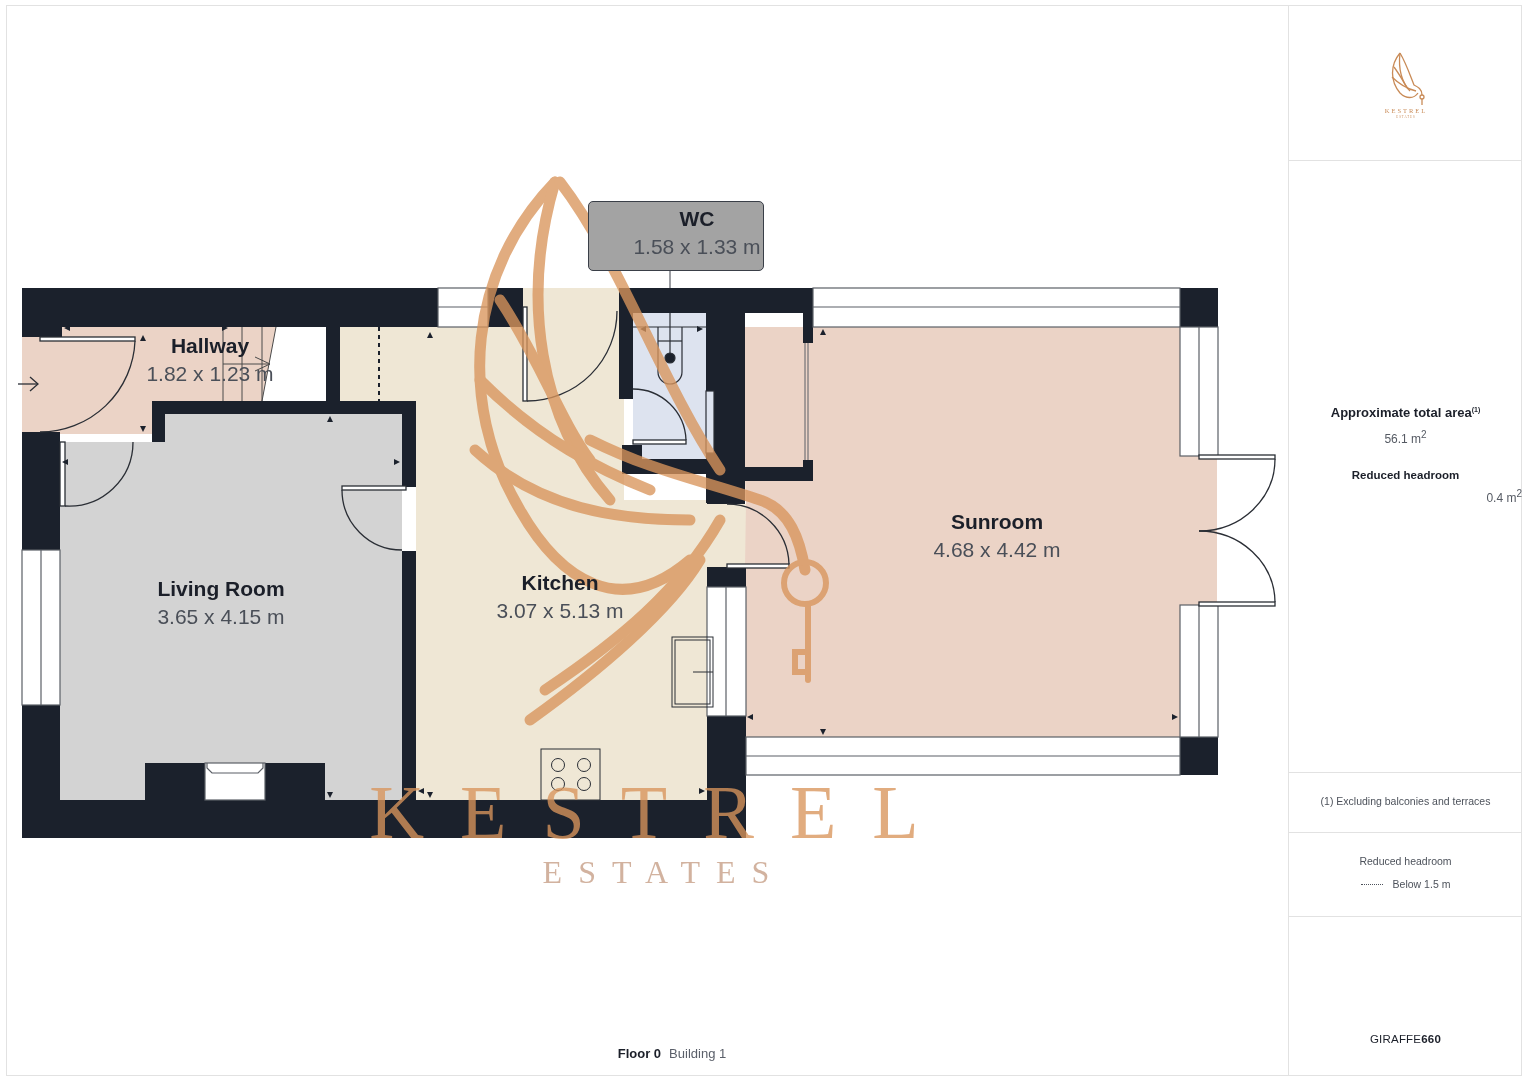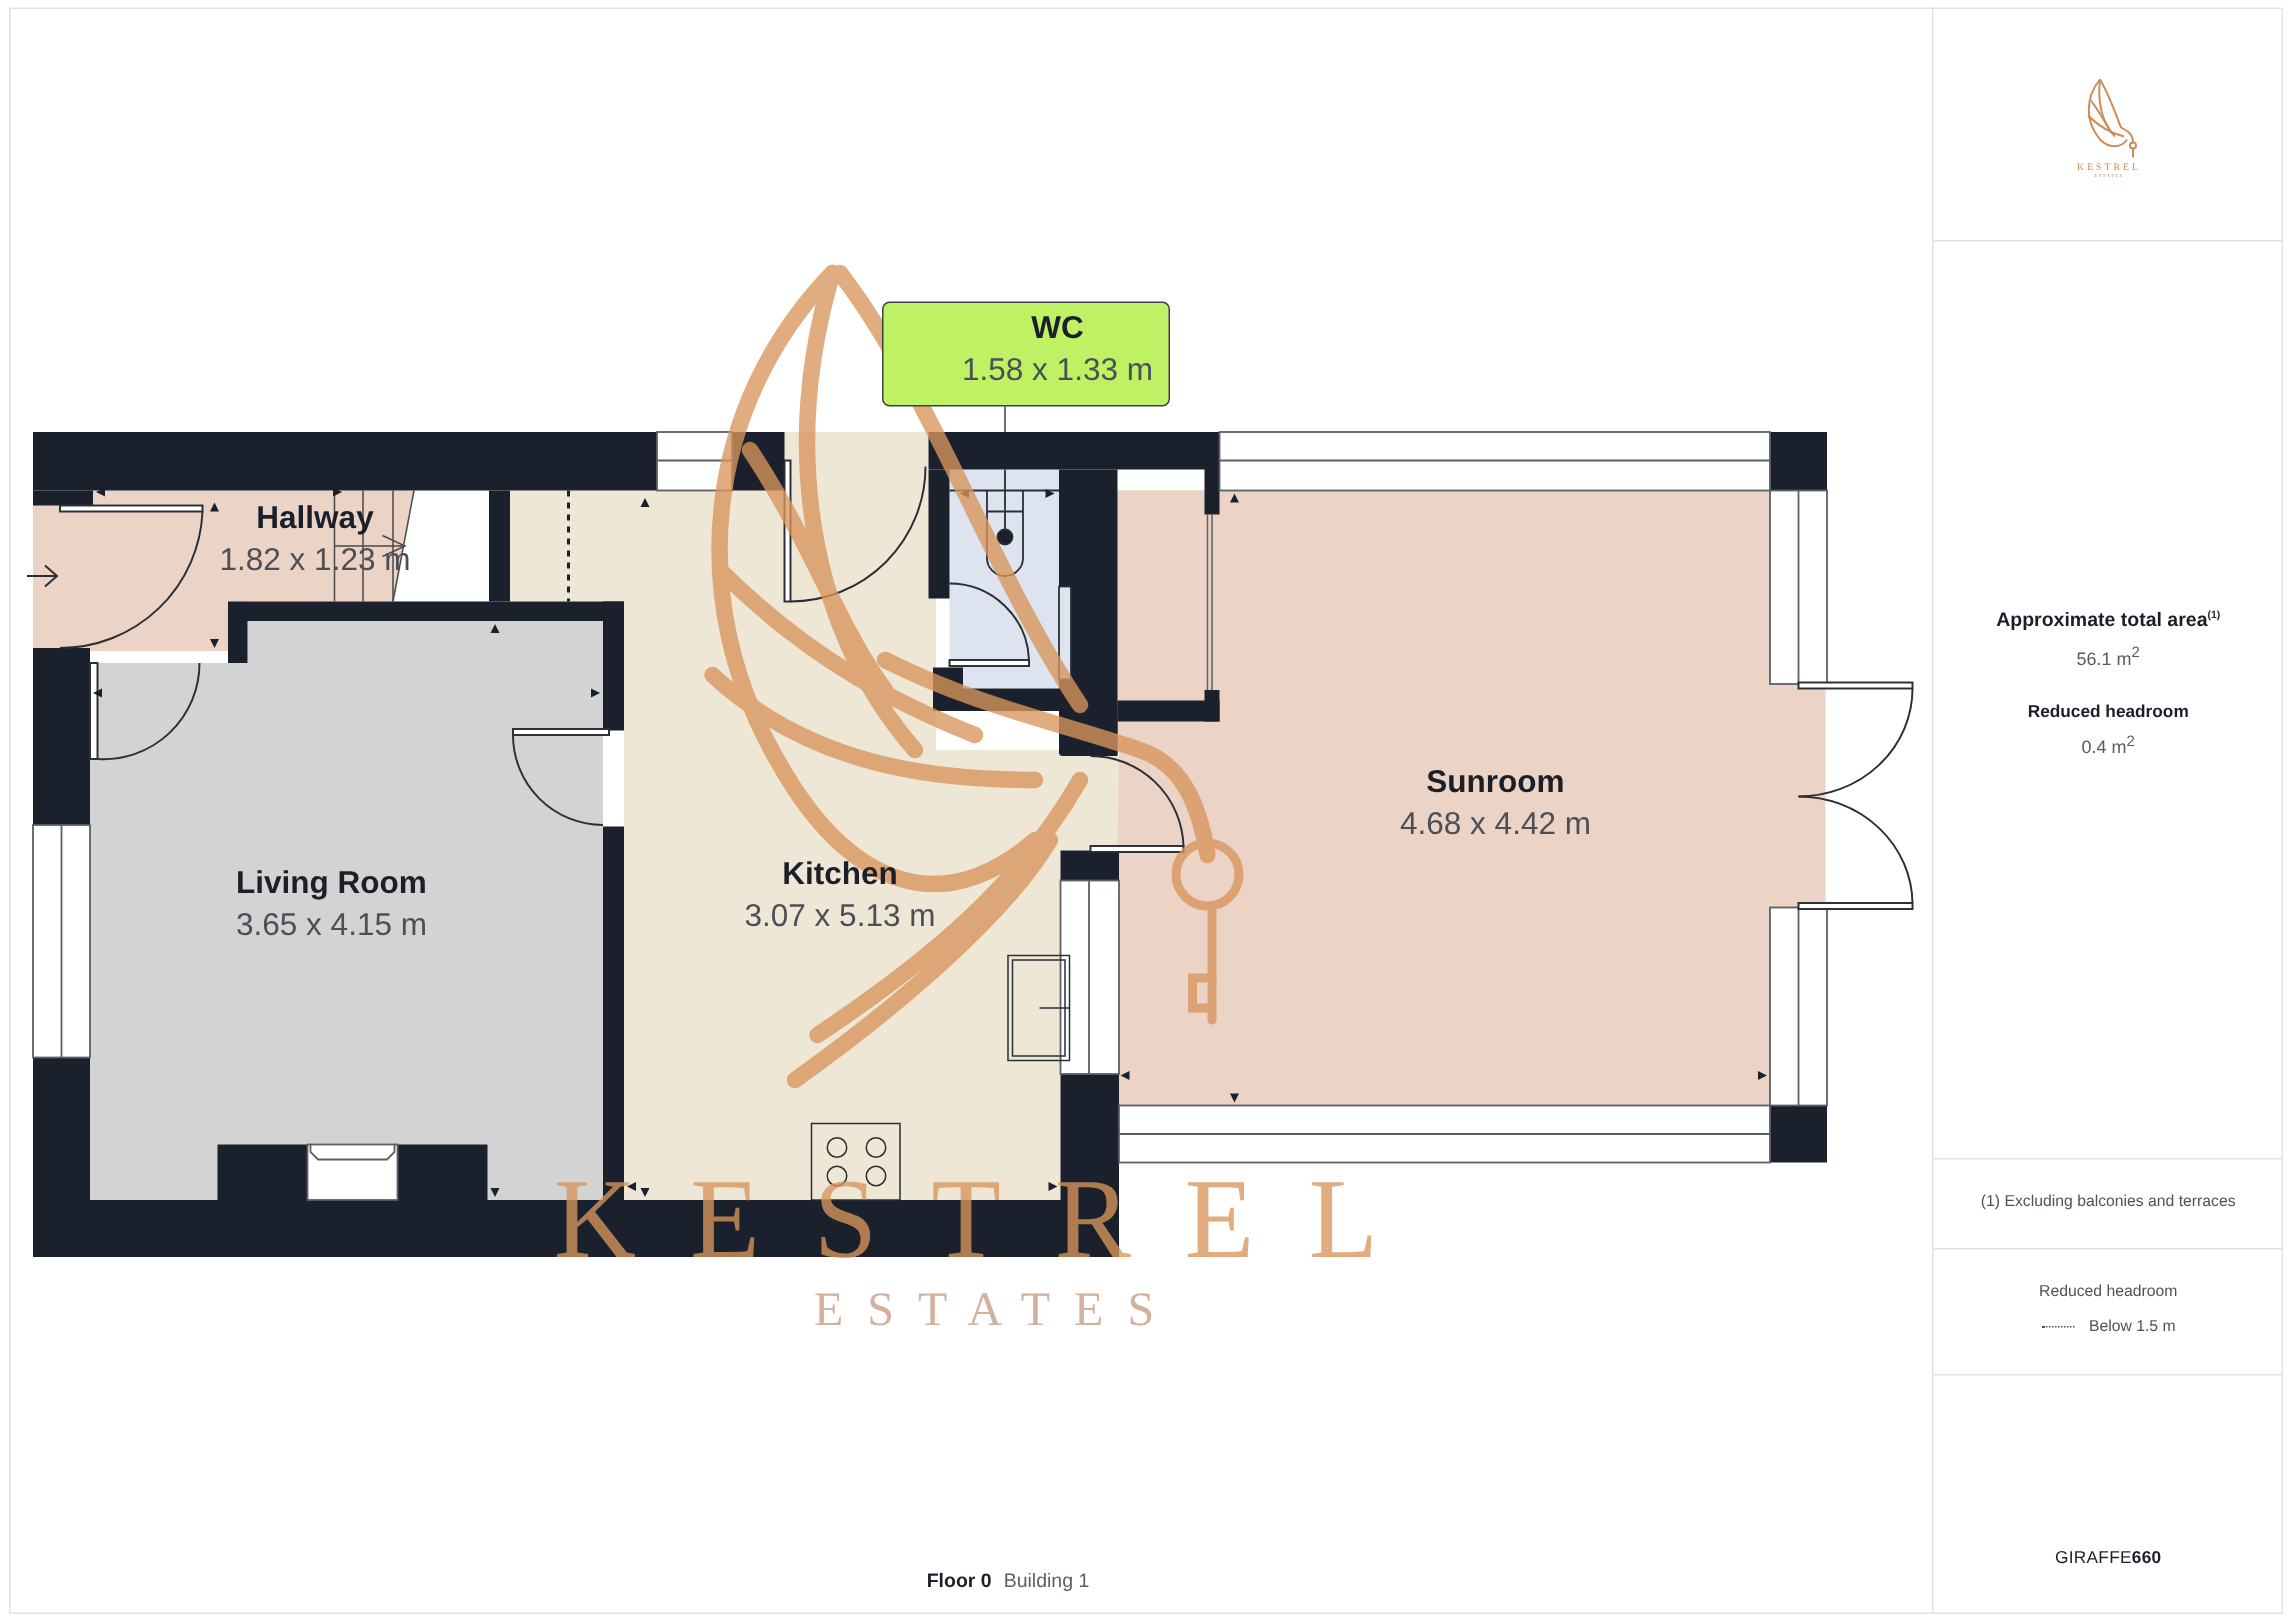--- a/index.html
+++ b/index.html
@@ -25,42 +25,42 @@
   .sb-logo { top: 0; height: 156px; }
   .sb-area { top: 156px; height: 612px; }
   .sb-note { top: 768px; height: 60px; }
   .sb-legend { top: 828px; height: 84px; }
   .sb-disclaimer { top: 912px; height: 159px; border-bottom: none; }
 
   .area-title { position: absolute; left: 0; width: 100%; top: 244px; font-weight: bold; font-size: 13px; color: #1b1f29; }
   .area-title sup { font-size: 7px; }
   .area-value { position: absolute; left: 0; width: 100%; top: 271px; font-size: 12px; color: #555a63; }
   .rh-title { position: absolute; left: 0; width: 100%; top: 308px; font-weight: bold; font-size: 11.5px; color: #1b1f29; }
-  .rh-value { position: absolute; left: 0; width: 100%; top: 330px; font-size: 12px; color: #555a63; }
+  .rh-value { position: absolute; left: 0; width: 100%; top: 330px; font-size: 12px; color: #555a63; text-align: right; }
   sup { line-height: 0; }
 
   .note-text { position: absolute; left: 0; width: 100%; top: 22px; font-size: 10.5px; color: #4d525b; }
   .legend-title { position: absolute; left: 0; width: 100%; top: 22px; font-size: 10.5px; color: #4d525b; }
   .legend-row { position: absolute; left: 0; width: 100%; top: 45px; font-size: 10.5px; color: #4d525b; display: flex; justify-content: center; align-items: center; gap: 10px; }
   .legend-dots { display: inline-block; width: 22px; border-top: 1px dotted #4d525b; }
   .disclaimer-text { position: absolute; left: 22px; right: 22px; top: 22px; font-size: 10.5px; line-height: 15.3px; color: #4d525b; }
   .brand { position: absolute; left: 0; width: 100%; top: 116px; font-size: 11.5px; color: #1b1f29; letter-spacing: 0.2px; }
   .brand b { font-weight: bold; }
 
   .floor-label { position: absolute; left: 0; top: 1046px; width: 1282px; text-align: center; font-size: 13px; padding-left: 31px; }
   .floor-label .fl-name { font-weight: bold; color: #1b1f29; margin-right: 8px; }
   .floor-label .fl-building { color: #5b606a; }
 
   .room-label { position: absolute; text-align: center; transform: translateX(-50%); white-space: nowrap; pointer-events: none; }
   .room-name { font-weight: bold; font-size: 21px; color: #1b1f29; line-height: 26px; }
   .room-dim { font-size: 21px; color: #4a4f58; line-height: 30px; }
 
   .wc-callout {
-    position: absolute; left: 588px; top: 201px; width: 192px; height: 70px;
-    border: 1px solid #3a3f48; border-radius: 5px; background: #bef264; box-sizing: border-box; text-align: center; padding-left: 42px;
+    position: absolute; left: 588px; top: 201px; width: 176px; height: 70px;
+    border: 1px solid #3a3f48; border-radius: 5px; background: #a3a3a3; box-sizing: border-box; text-align: center; padding-left: 42px;
   }
   .wc-callout .room-name { margin-top: 4px; }
 
   .logo-small { position: absolute; left: 50%; top: 44px; transform: translateX(-50%); }
   svg text { font-family: "Liberation Serif", "DejaVu Serif", serif; }
 </style>
 </head>
 <body>
 
 <div class="frame"></div>

